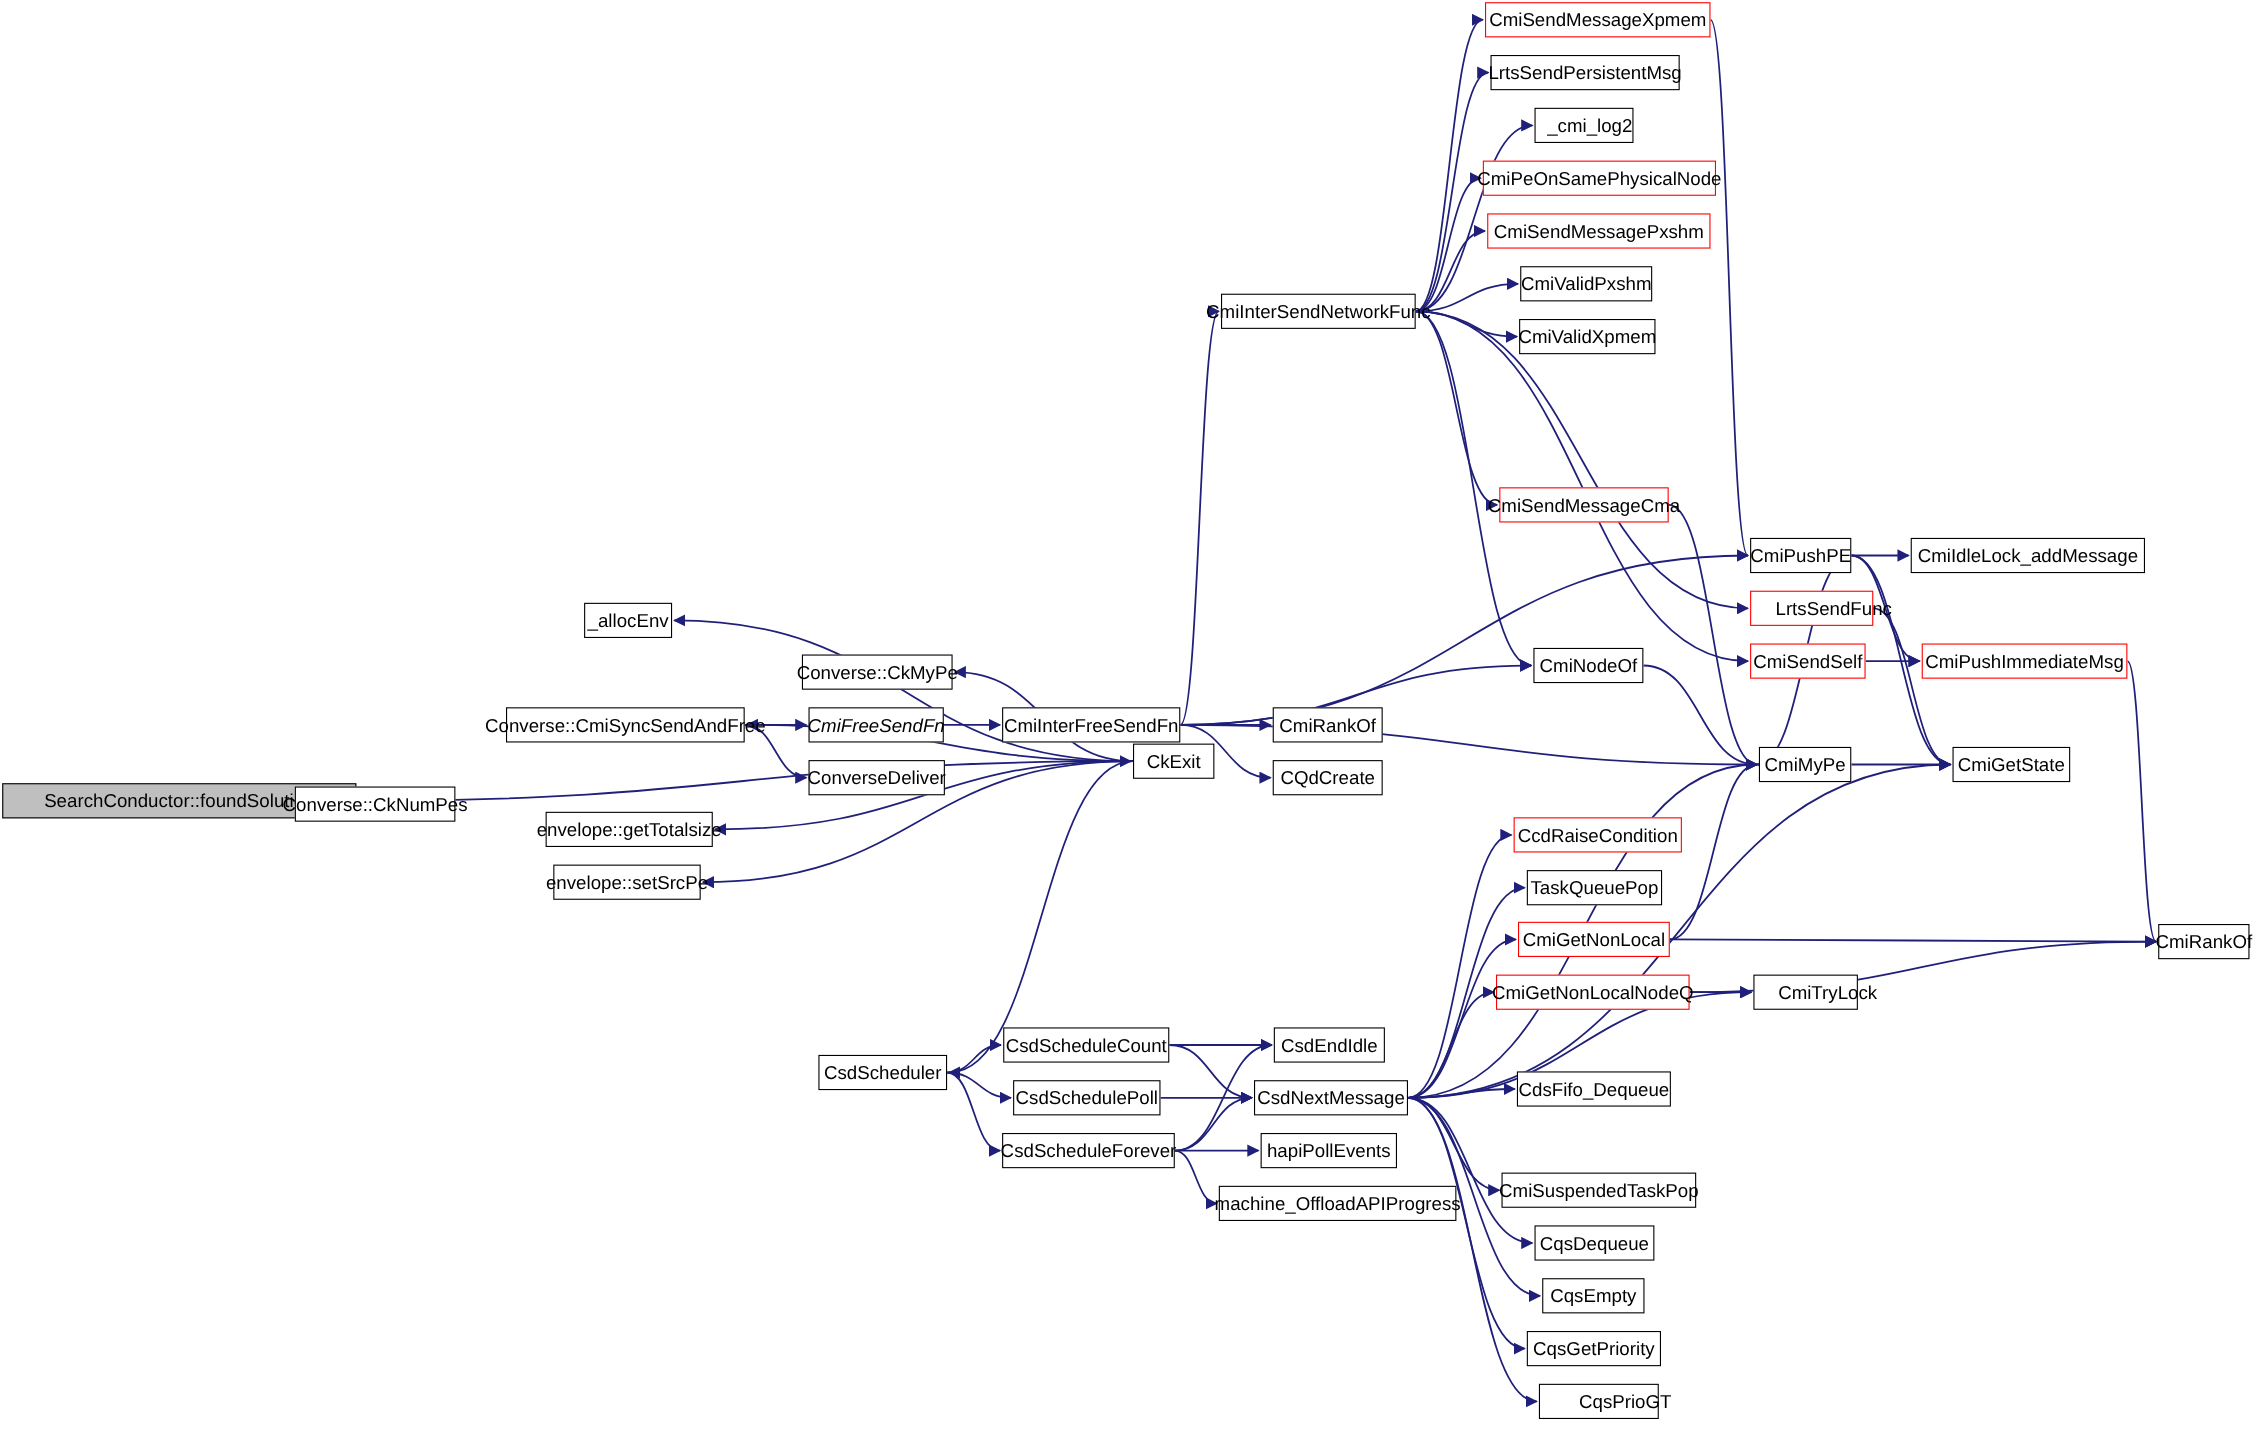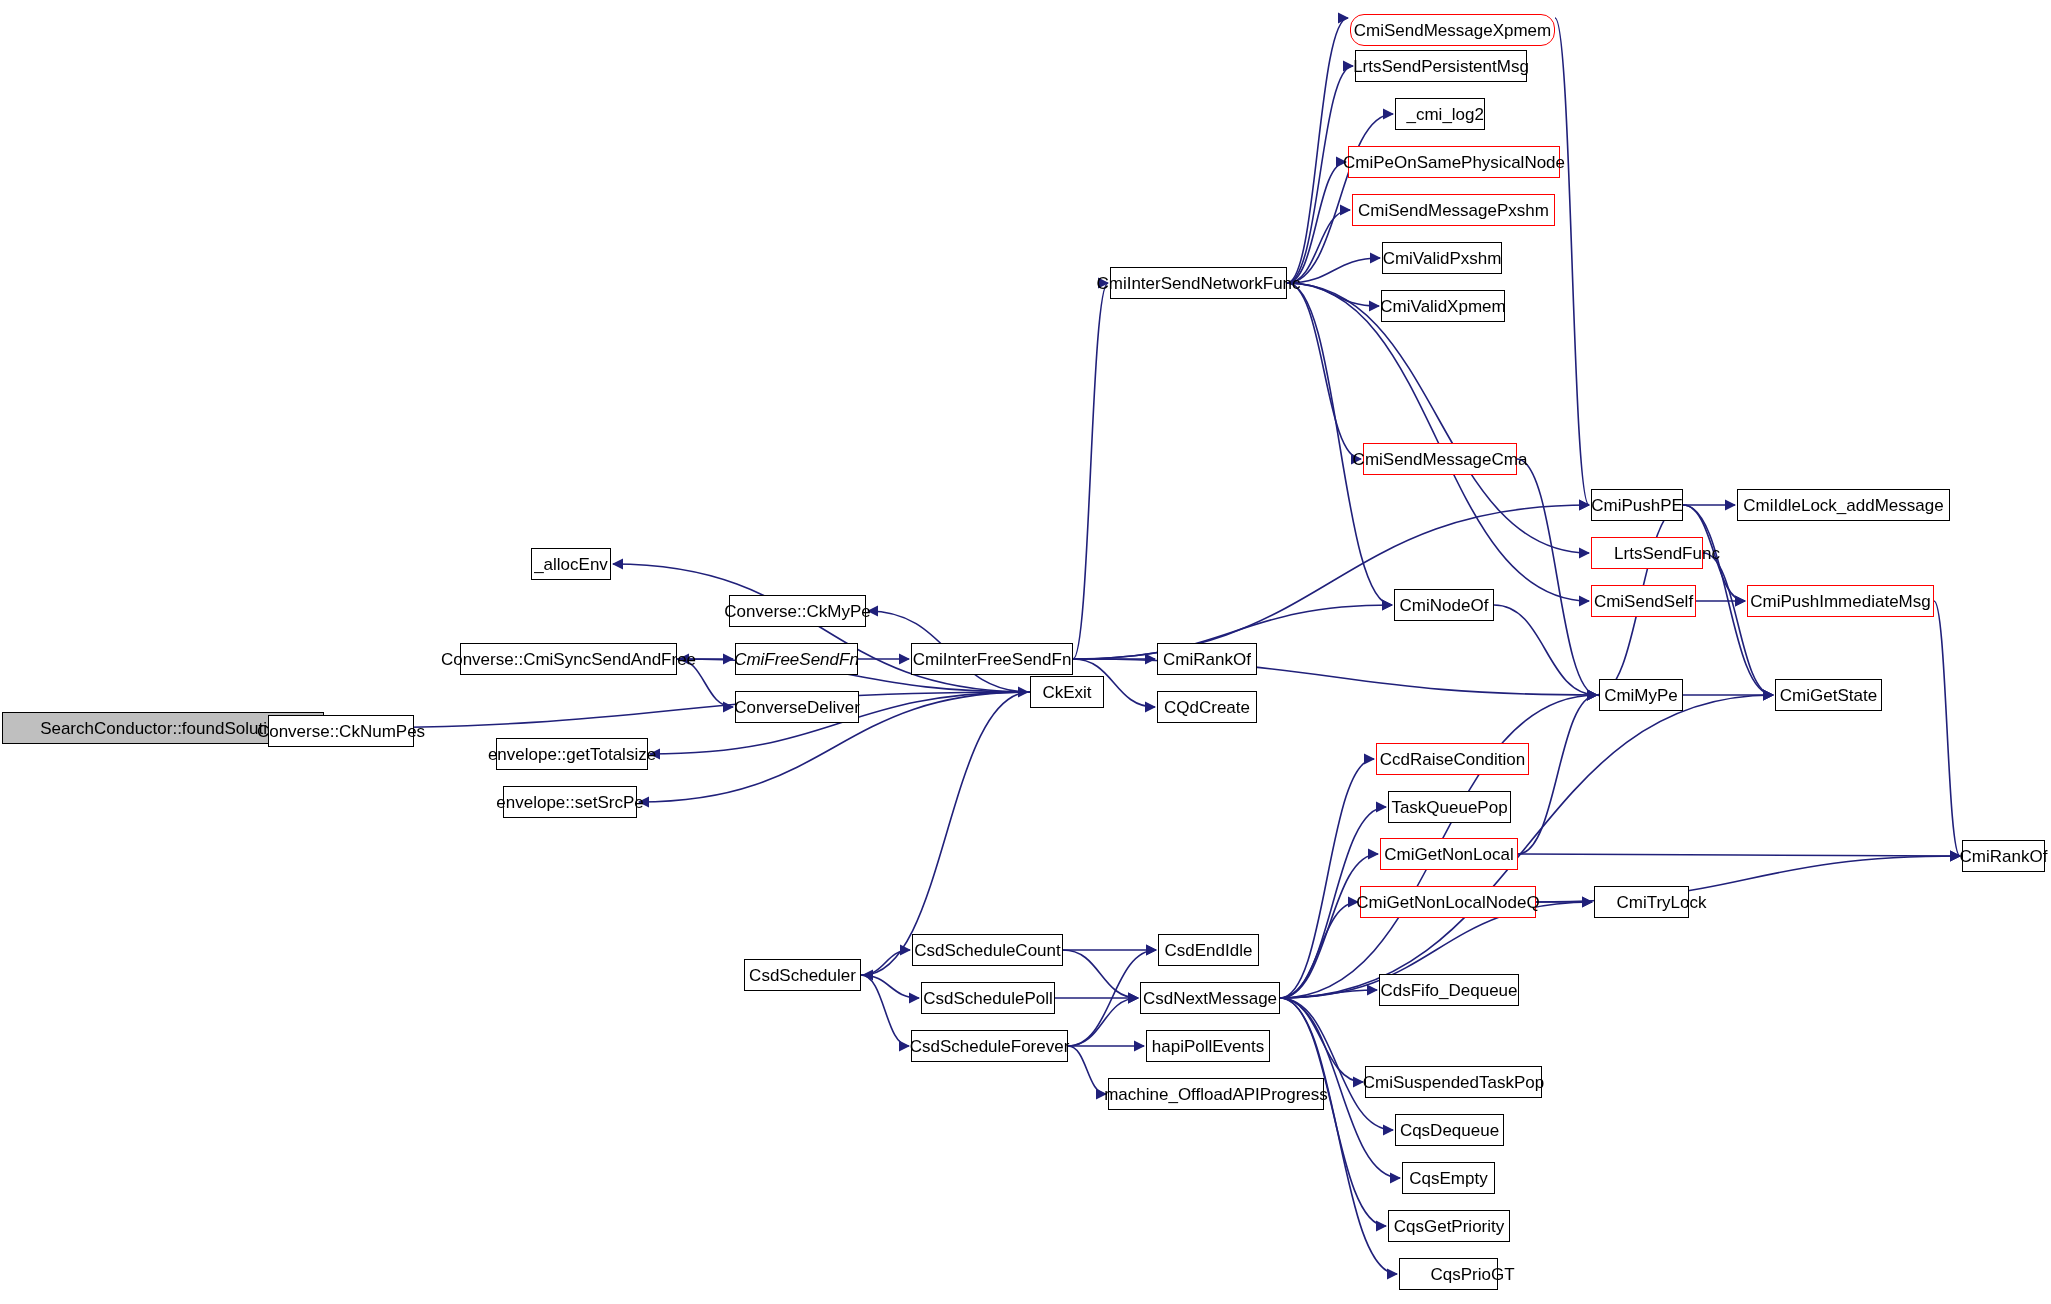--- a/index.html
+++ b/index.html
@@ -154,21 +154,21 @@
       </div>
       <div class="node" style="left: 1157px; top: 643px; width: 100px;">
         <span class="node-label">CmiRankOf</span>
       </div>
       <div class="node" style="left: 1157px; top: 691px; width: 100px;">
         <span class="node-label">CQdCreate</span>
       </div>
       <div class="node" style="left: 1110px; top: 267px; width: 177px;">
         <span class="node-label">CmiInterSendNetworkFunc</span>
       </div>
-      <div class="node red" style="left: 1350px; top: 14px; width: 205px; border-radius: 14px;">
+      <div class="node red" style="left: 1350px; top: 2px; width: 205px;">
         <span class="node-label">CmiSendMessageXpmem</span>
       </div>
       <div class="node" style="left: 1355px; top: 50px; width: 172px;">
         <span class="node-label">LrtsSendPersistentMsg</span>
       </div>
       <div class="node" style="left: 1395px; top: 98px; width: 90px; justify-content: flex-end;">
         <span class="node-label">_cmi_log2</span>
       </div>
       <div class="node red" style="left: 1348px; top: 146px; width: 212px;">
         <span class="node-label">CmiPeOnSamePhysicalNode</span>
@@ -235,21 +235,21 @@
       </div>
       <div class="node" style="left: 1395px; top: 1114px; width: 109px;">
         <span class="node-label">CqsDequeue</span>
       </div>
       <div class="node" style="left: 1402px; top: 1162px; width: 93px;">
         <span class="node-label">CqsEmpty</span>
       </div>
       <div class="node" style="left: 1388px; top: 1210px; width: 122px;">
         <span class="node-label">CqsGetPriority</span>
       </div>
-      <div class="node" style="left: 1399px; top: 1258px; width: 99px; padding-left: 48px;">
+      <div class="node" style="left: 1399px; top: 1258px; width: 109px; padding-left: 48px;">
         <span class="node-label">CqsPrioGT</span>
       </div>
       <div class="node" style="left: 744px; top: 959px; width: 117px;">
         <span class="node-label">CsdScheduler</span>
       </div>
       <div class="node" style="left: 912px; top: 934px; width: 151px;">
         <span class="node-label">CsdScheduleCount</span>
       </div>
       <div class="node" style="left: 921px; top: 982px; width: 134px;">
         <span class="node-label">CsdSchedulePoll</span>

